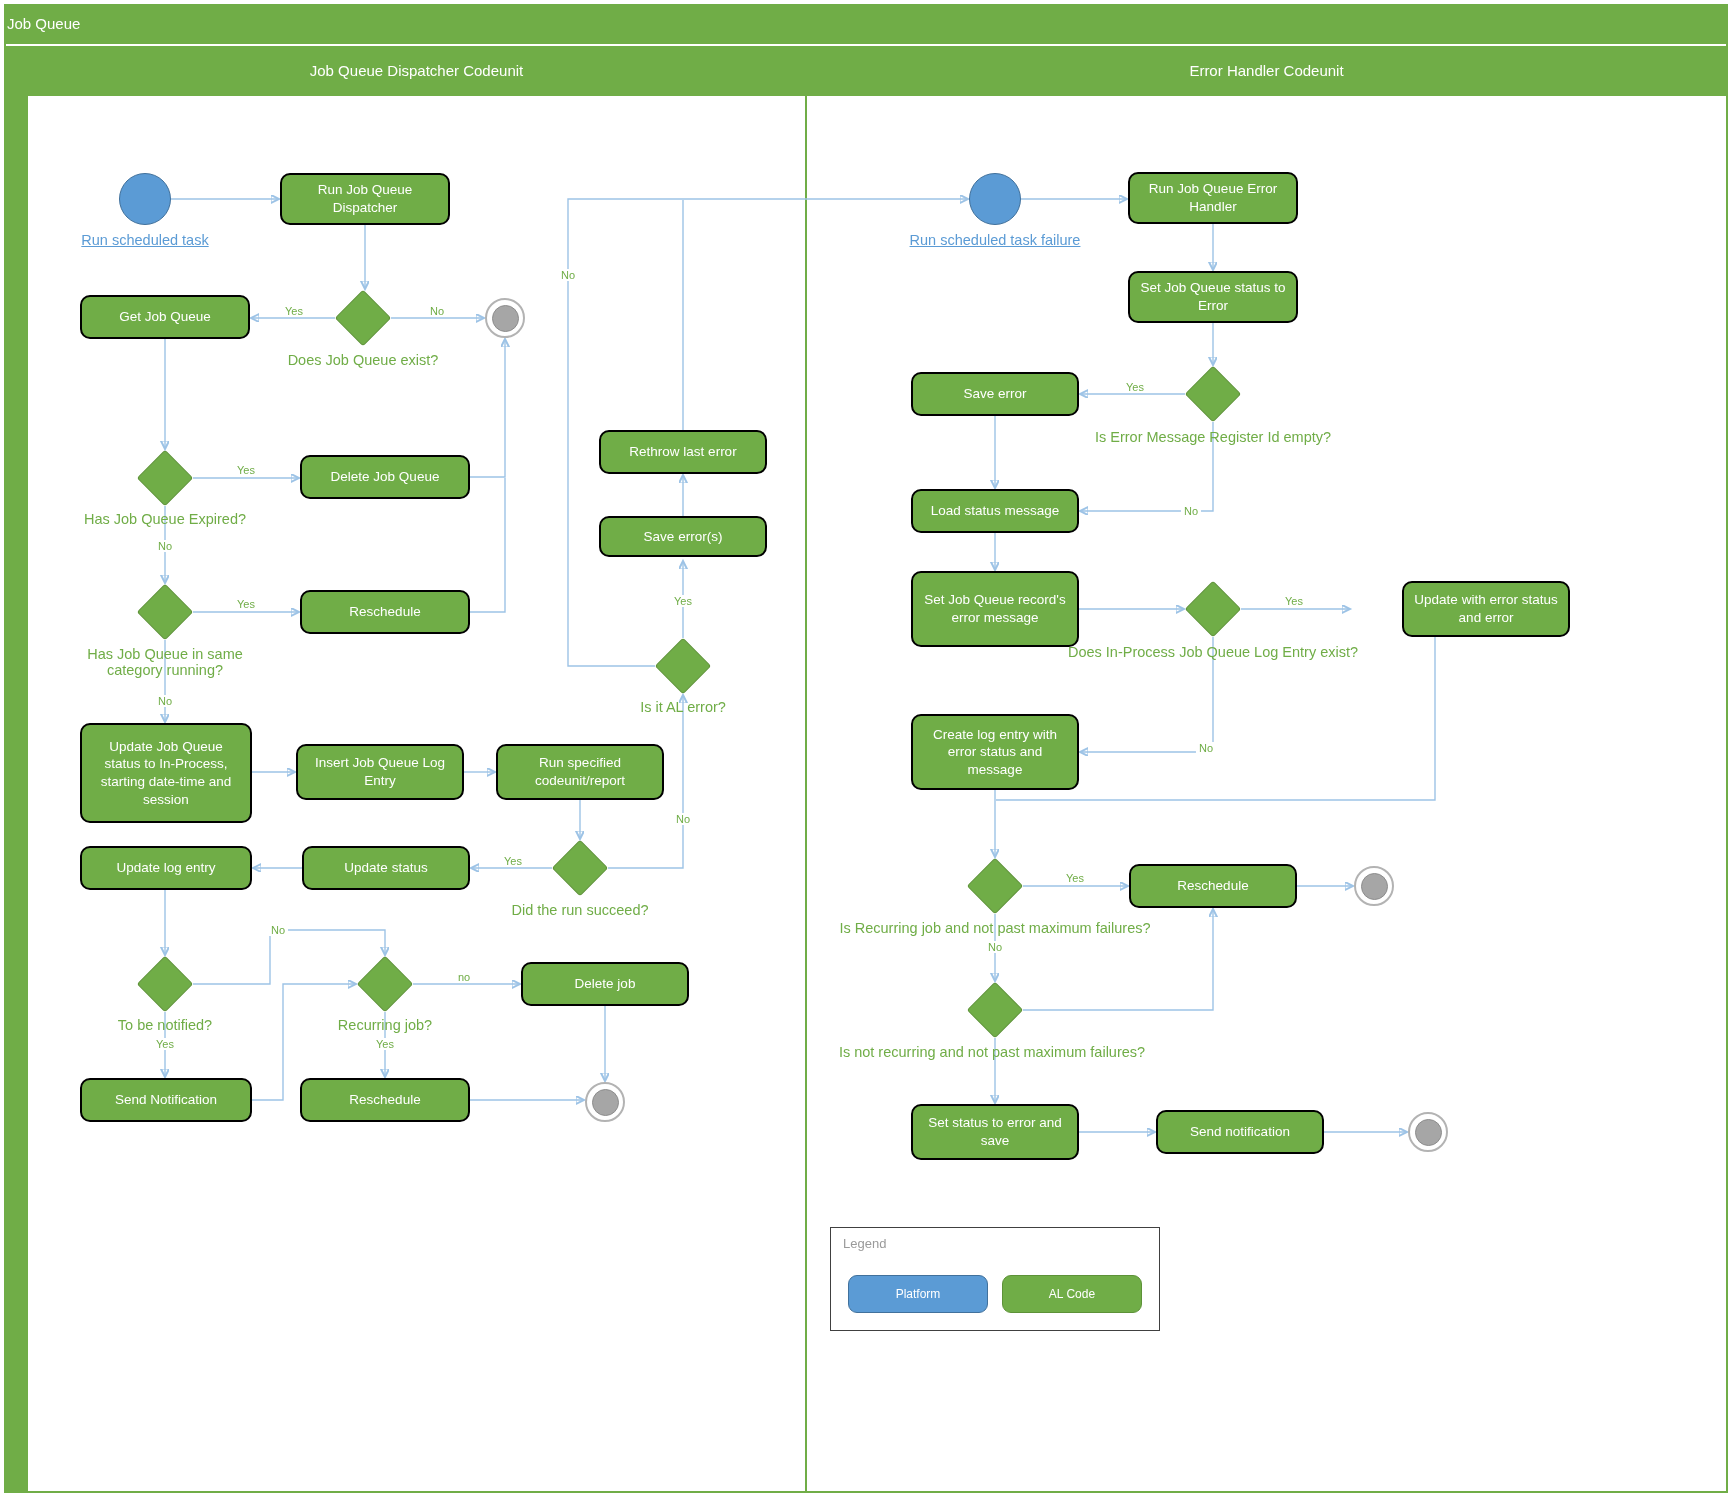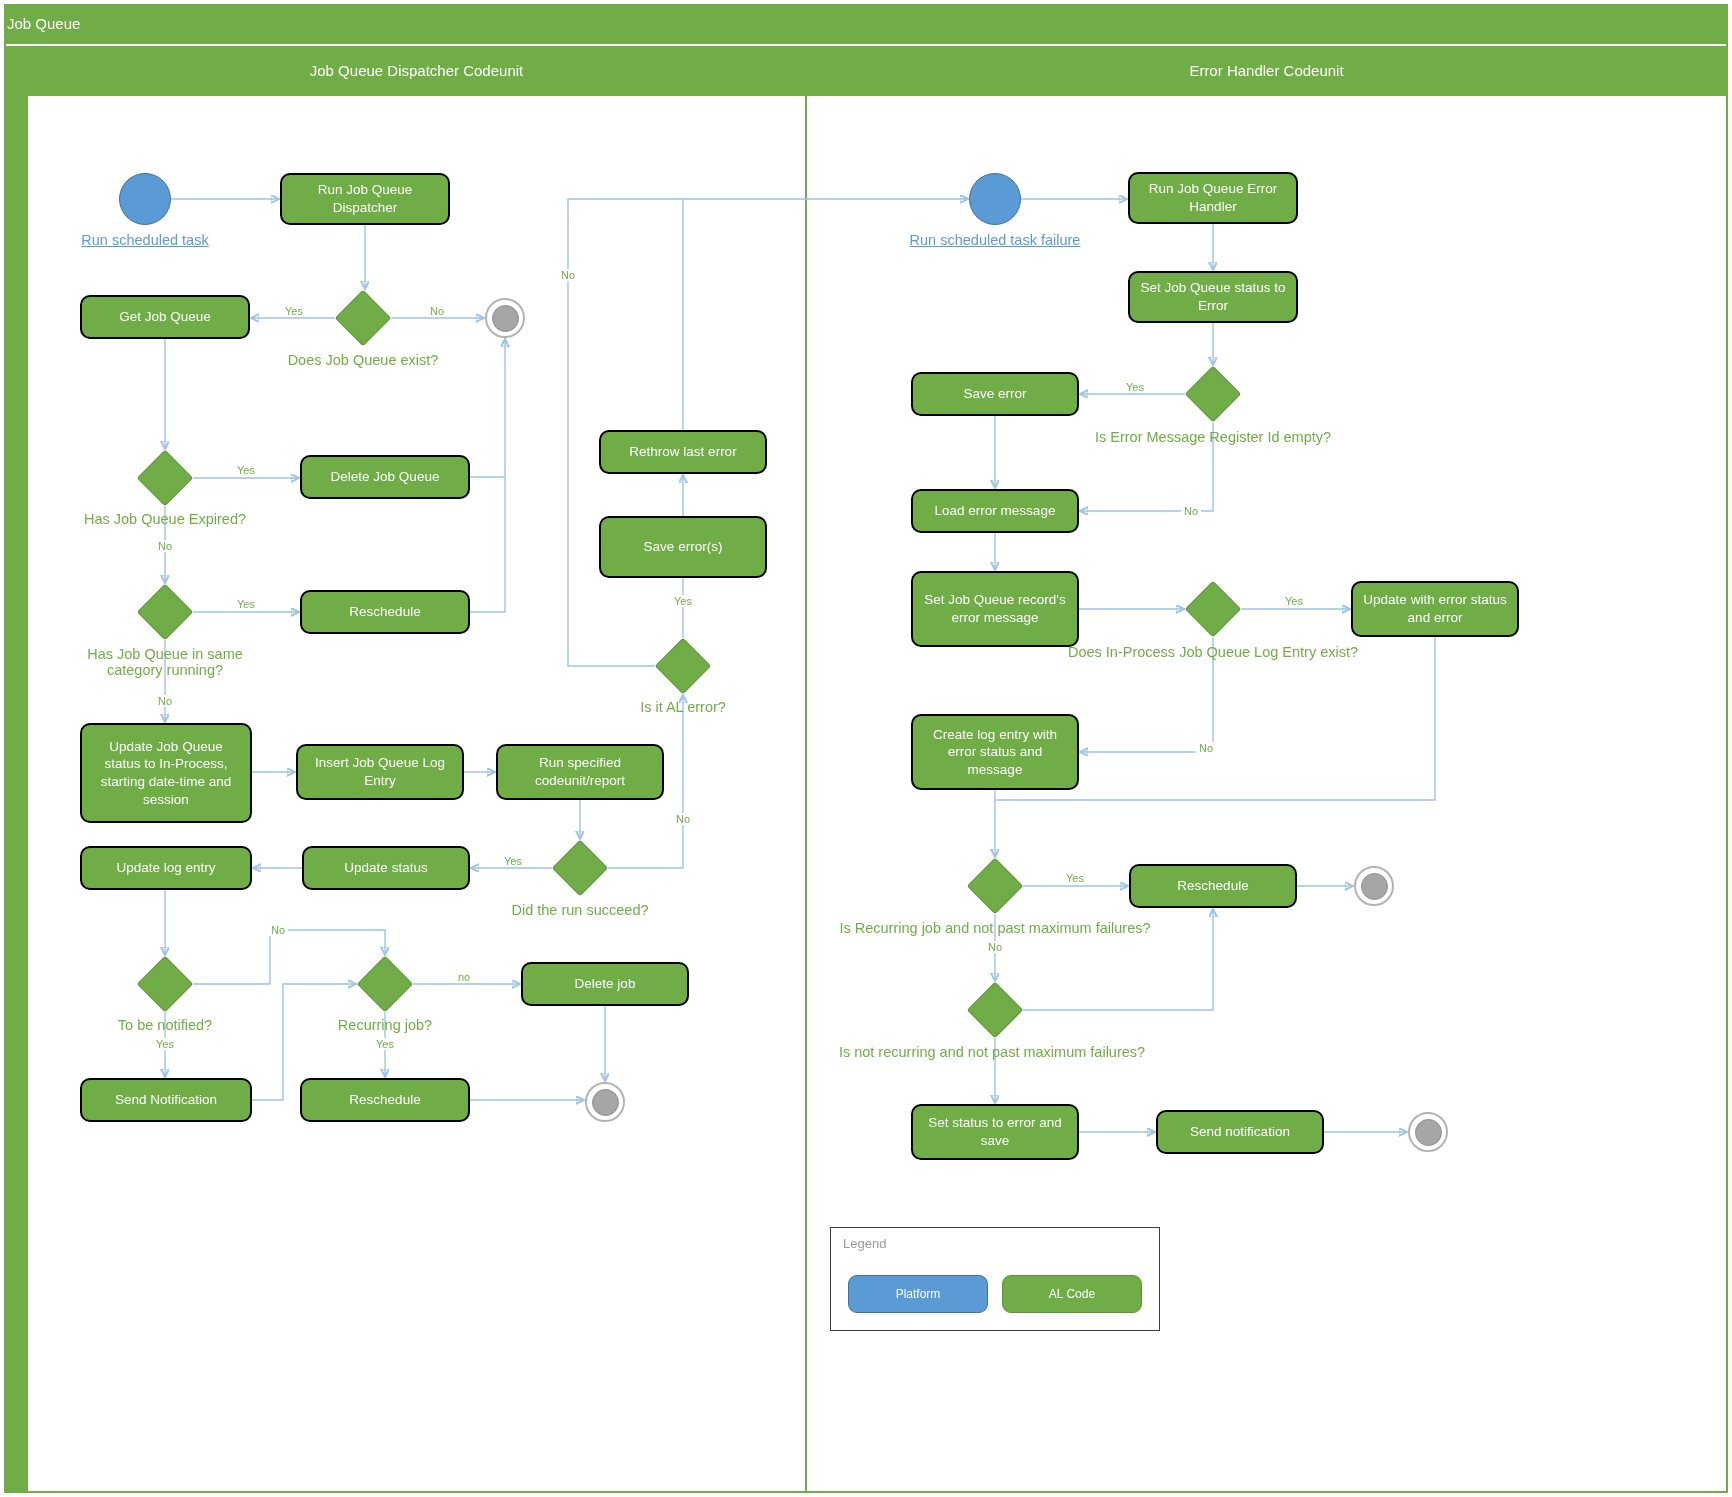--- a/index.html
+++ b/index.html
@@ -105,21 +105,21 @@
     </div>
 
   <div class="process" style="left:280px;top:173px;width:170px;height:52px">Run Job Queue Dispatcher</div>
   <div class="process" style="left:80px;top:295px;width:170px;height:44px">Get Job Queue</div>
   <div class="process" style="left:300px;top:455px;width:170px;height:44px">Delete Job Queue</div>
   <div class="process" style="left:300px;top:590px;width:170px;height:44px">Reschedule</div>
   <div class="process" style="left:80px;top:723px;width:172px;height:100px">Update Job Queue status to In-Process, starting date-time and session</div>
   <div class="process" style="left:296px;top:744px;width:168px;height:56px">Insert Job Queue Log Entry</div>
   <div class="process" style="left:496px;top:744px;width:168px;height:56px">Run specified codeunit/report</div>
   <div class="process" style="left:599px;top:430px;width:168px;height:44px">Rethrow last error</div>
-  <div class="process" style="left:599px;top:516px;width:168px;height:62px">Save error(s)</div>
+  <div class="process" style="left:599px;top:516px;width:168px;height:41px">Save error(s)</div>
   <div class="process" style="left:302px;top:846px;width:168px;height:44px">Update status</div>
   <div class="process" style="left:80px;top:846px;width:172px;height:44px">Update log entry</div>
   <div class="process" style="left:521px;top:962px;width:168px;height:44px">Delete job</div>
   <div class="process" style="left:80px;top:1078px;width:172px;height:44px">Send Notification</div>
   <div class="process" style="left:300px;top:1078px;width:170px;height:44px">Reschedule</div>
 
   <div class="diamond" style="left:343px;top:298px"></div>
   <div class="diamond" style="left:145px;top:458px"></div>
   <div class="diamond" style="left:145px;top:592px"></div>
   <div class="diamond" style="left:663px;top:646px"></div>
@@ -155,23 +155,23 @@
   <div class="end-circle" style="left:1354px;top:866px">
       <div class="inner"></div>
     </div>
   <div class="end-circle" style="left:1408px;top:1112px">
       <div class="inner"></div>
     </div>
 
   <div class="process" style="left:1128px;top:172px;width:170px;height:52px">Run Job Queue Error Handler</div>
   <div class="process" style="left:1128px;top:271px;width:170px;height:52px">Set Job Queue status to Error</div>
   <div class="process" style="left:911px;top:372px;width:168px;height:44px">Save error</div>
-  <div class="process" style="left:911px;top:489px;width:168px;height:44px">Load error message</div>
+  <div class="process" style="left:911px;top:489px;width:168px;height:44px">Load status message</div>
   <div class="process" style="left:911px;top:571px;width:168px;height:76px">Set Job Queue record's error message</div>
-  <div class="process" style="left:1351px;top:581px;width:168px;height:56px">Update with error status and error</div>
+  <div class="process" style="left:1402px;top:581px;width:168px;height:56px">Update with error status and error</div>
   <div class="process" style="left:911px;top:714px;width:168px;height:76px">Create log entry with error status and message</div>
   <div class="process" style="left:1129px;top:864px;width:168px;height:44px">Reschedule</div>
   <div class="process" style="left:911px;top:1104px;width:168px;height:56px">Set status to error and save</div>
   <div class="process" style="left:1156px;top:1110px;width:168px;height:44px">Send notification</div>
 
   <div class="diamond" style="left:1193px;top:374px"></div>
   <div class="diamond" style="left:1193px;top:589px"></div>
   <div class="diamond" style="left:975px;top:866px"></div>
   <div class="diamond" style="left:975px;top:990px"></div>
 

